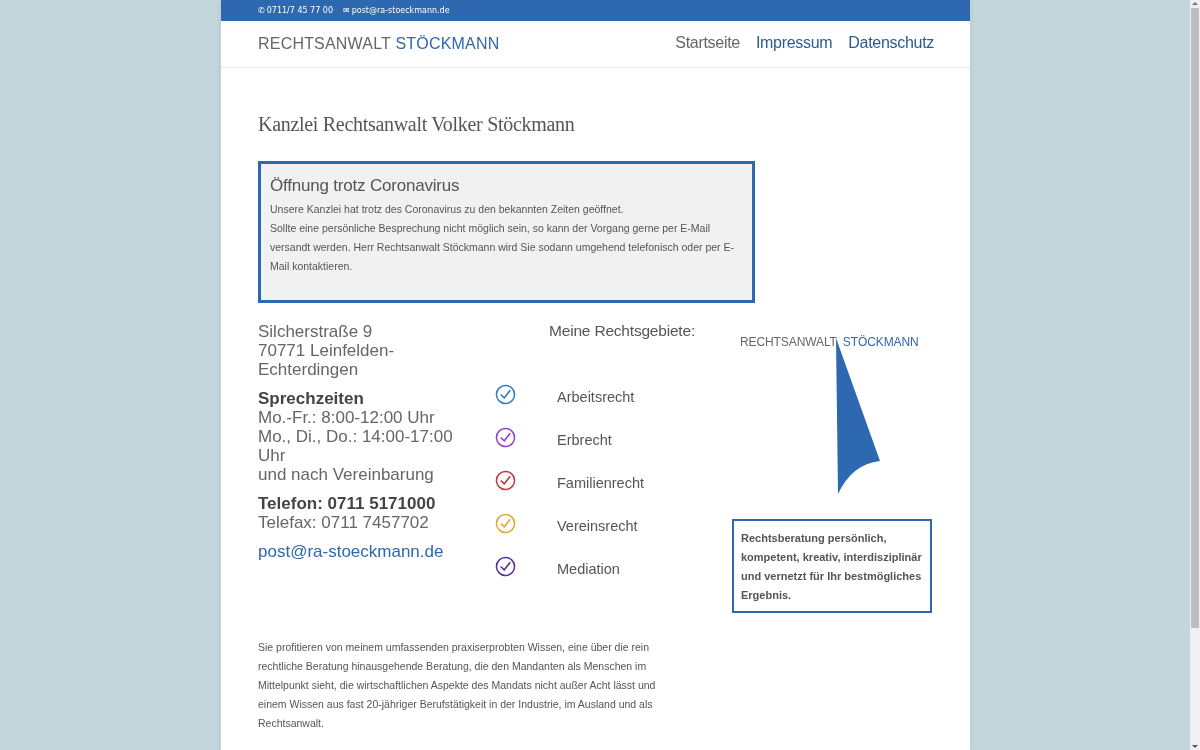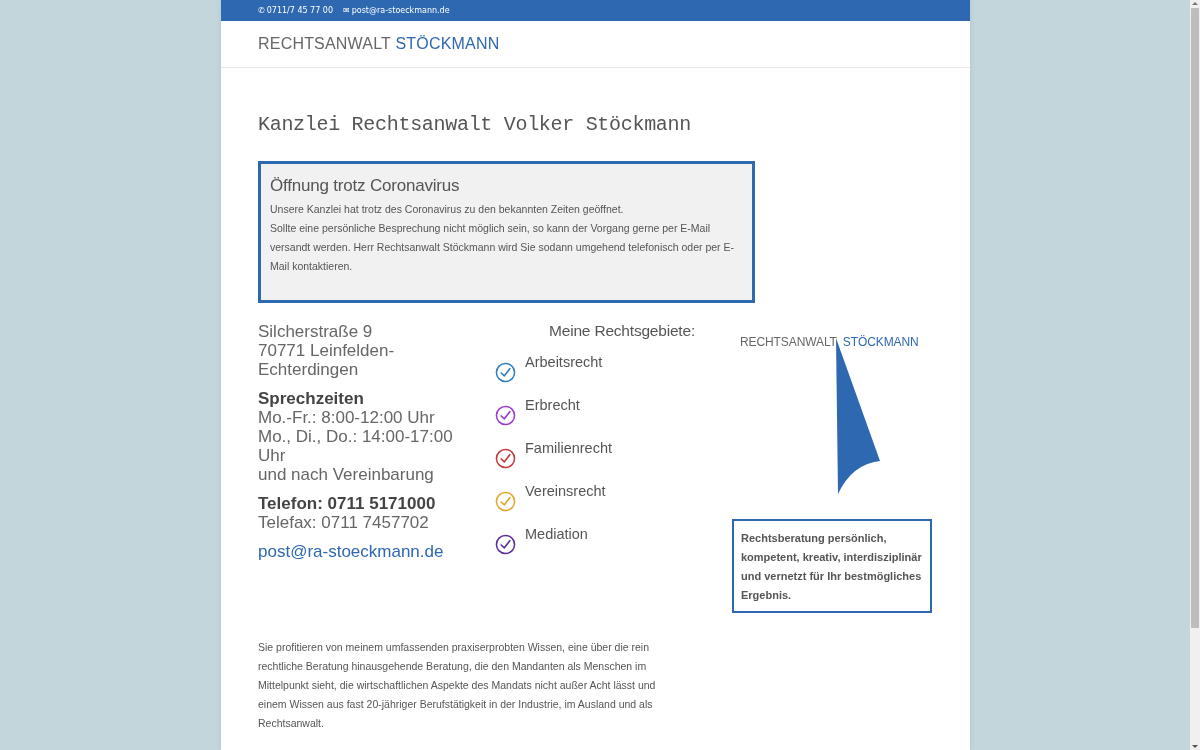--- a/index.html
+++ b/index.html
@@ -34,21 +34,21 @@
   .nav { position: absolute; right: 36px; top: 13px; display: flex; }
   .nav a {
     font-family: "Liberation Sans", sans-serif;
     font-size: 16px; font-weight: normal; text-decoration: none;
     margin-left: 16px; color: #2a5c8e; cursor: pointer;
     letter-spacing: -0.3px;
   }
   .nav a.active { color: #666; }
   .h1 {
     position: absolute; left: 37px; top: 113px;
-    font-family: Liberation Mono, monospace;
+    font-family: Liberation Serif, serif;
     font-size: 20px; color: #555; letter-spacing: -0.3px;
   }
   .notice {
     position: absolute; left: 37px; top: 161px; width: 482px; height: 121px;
     border: 3px solid #2e68b1; background: #f1f1f1; padding: 0 0 15px 9px;
     box-sizing: content-box;
   }
   .notice h2 {
     margin: 12px 0 4px 0; font-family: "Liberation Sans", sans-serif;
     font-weight: normal; font-size: 17px; color: #555; letter-spacing: -0.2px;
@@ -63,21 +63,21 @@
     line-height: 19px;
   }
   .col1 p { margin: 0 0 10px 0; }
   .col1 b { color: #444; }
   .col1 a { color: #2e68b1; text-decoration: none; }
   .col2 { position: absolute; left: 274px; top: 322px; width: 200px; }
   .col2 .title {
     font-family: "Liberation Sans", sans-serif; font-size: 15.5px; color: #555;
     margin-bottom: 22px; letter-spacing: -0.2px; text-align: right;
   }
-  .col2 .area { display: flex; align-items: flex-start; height: 43px; }
+  .col2 .area { display: flex; align-items: flex-end; height: 43px; gap: 32px; }
   .col2 .area .check { width: 21px; height: 21px; margin-right: 9px; }
   .col2 .area span {
     font-family: "Liberation Sans", sans-serif; font-size: 14.5px; color: #555;
     margin-top: -8px;
   }
   .col3 { position: absolute; left: 511px; top: 330px; width: 200px; }
   .col3 .logo2 {
     font-family: "Liberation Sans", sans-serif; font-size: 12px; color: #666; letter-spacing: -0.1px;
     position: absolute; left: 8px; top: 5px; white-space: nowrap;
   }
@@ -119,20 +119,25 @@
       <span class="ico">✉</span>
       <span>post@ra-stoeckmann.de</span>
     </div>
   </div>
 
   <div class="header">
     <div class="logo">
       <span>RECHTSANWALT</span>
       <span class="accent">STÖCKMANN</span>
     </div>
+    <nav class="nav">
+      <a class="active">Startseite</a>
+      <a>Impressum</a>
+      <a>Datenschutz</a>
+    </nav>
   </div>
 
   <div class="h1">Kanzlei Rechtsanwalt Volker Stöckmann</div>
 
   <div class="notice">
     <h2>Öffnung trotz Coronavirus</h2>
     <p>Unsere Kanzlei hat trotz des Coronavirus zu den bekannten Zeiten geöffnet.</p>
     <p>Sollte eine persönliche Besprechung nicht möglich sein, so kann der Vorgang gerne per E-Mail versandt werden. Herr Rechtsanwalt Stöckmann wird Sie sodann umgehend telefonisch oder per E-Mail kontaktieren.</p>
   </div>
 

